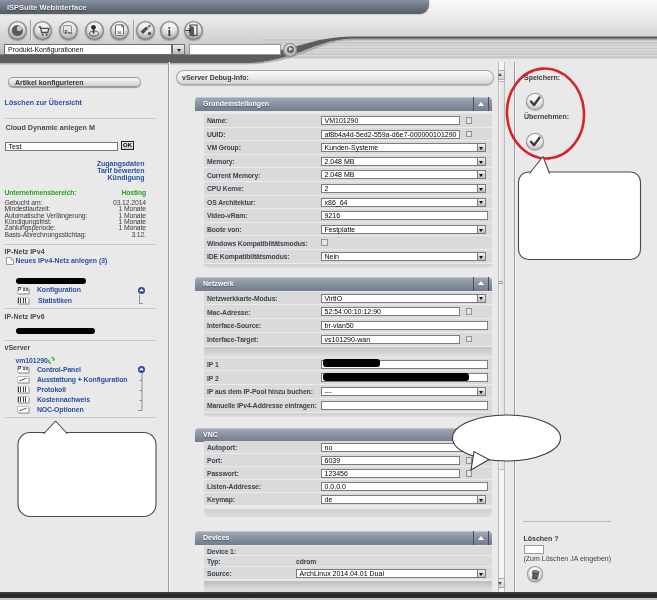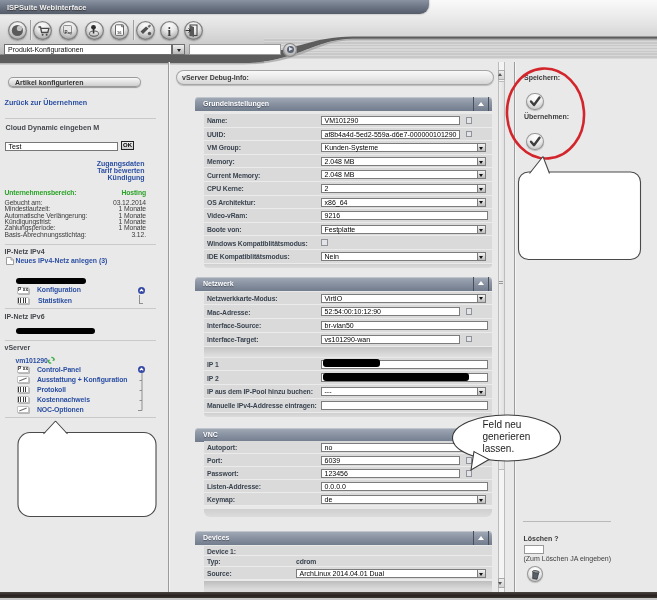--- a/index.html
+++ b/index.html
@@ -163,23 +163,23 @@
       <i></i>
       <b></b>
     </div>
 
  <div class="vline" style="left:168px"></div>
  <div class="vline" style="left:514px"></div>
 
  <div class="abs" id="akbtn">
       <span>Artikel konfigurieren</span>
     </div>
- <div class="sideline b blue" style="left:4.5px;top:98.5px;font-size:7.2px">Zurück zur Übernehmen</div>
+ <div class="sideline b blue" style="left:4.5px;top:98.5px;font-size:7.2px">Löschen zur Übersicht</div>
  <div class="hr" style="top:117.5px"></div>
- <div class="sideline b" style="left:5.5px;top:123.5px;font-size:7.2px;color:#45494e">Cloud Dynamic eingeben M</div>
+ <div class="sideline b" style="left:5.5px;top:123.5px;font-size:7.2px;color:#45494e">Cloud Dynamic anlegen M</div>
  <div class="abs" style="left:4.5px;top:141.5px;width:113px;height:9.5px;background:#fff;border:1px solid #777;box-sizing:border-box;font-size:7px;line-height:7.5px;padding-left:3px">Test</div>
  <div class="abs" style="left:121px;top:141px;width:13px;height:8.5px;background:linear-gradient(180deg,#eee,#ccc);border:1px solid #222;box-sizing:border-box;text-align:center;font-size:6px;font-weight:bold;line-height:6.5px">OK</div>
  <div class="sideline b blue" style="top:159.5px;right:512.5px;position:absolute">Zugangsdaten</div>
  <div class="sideline b blue" style="top:167px;right:512.5px;position:absolute">Tarif bewerten</div>
  <div class="sideline b blue" style="top:174.4px;right:512.5px;position:absolute">Kündigung</div>
  <div class="srow" style="top:189.2px">
       <span class="sl green">Unternehmensbereich:</span>
       <span class="sr green">Hosting</span>
     </div>
  <div class="srow" style="top:198.8px">
@@ -484,17 +484,16 @@
   <path d="M529.5,173.5 L543,156.5 M543,156.5 L549.5,173.5" stroke="#4a4a4a" stroke-width="1.1" fill="none"></path>
 
   <rect x="18" y="432.5" width="138" height="84" rx="12" fill="#fff" stroke="#4a4a4a" stroke-width="1.1"></rect>
   <path d="M43.5,434.5 L55.5,421 L67.5,434.5" fill="#fff"></path>
   <path d="M43.5,434 L55.5,421 M55.5,421 L67.5,434" stroke="#4a4a4a" stroke-width="1.1" fill="none"></path>
 
   <ellipse cx="506.5" cy="438" rx="54" ry="23" fill="#fff" stroke="#3a3a3a" stroke-width="1.1"></ellipse>
   <path d="M474,451.5 L471,470 L489,459.5 Z" fill="#fff" stroke="#3a3a3a" stroke-width="1.1"></path>
   <path d="M476,450 L491,457.5" stroke="#fff" stroke-width="3.5" fill="none"></path>
  </svg>
- <div class="note" style="left:482.5px;top:419px;white-space:nowrap;line-height:12.1px">Feld neu<br>generieren<br>lassen.</div>
 
  <div class="abs" id="botbar"></div>
  <div class="abs" id="botbar2"></div>
 </div>
 
 </body></html>

